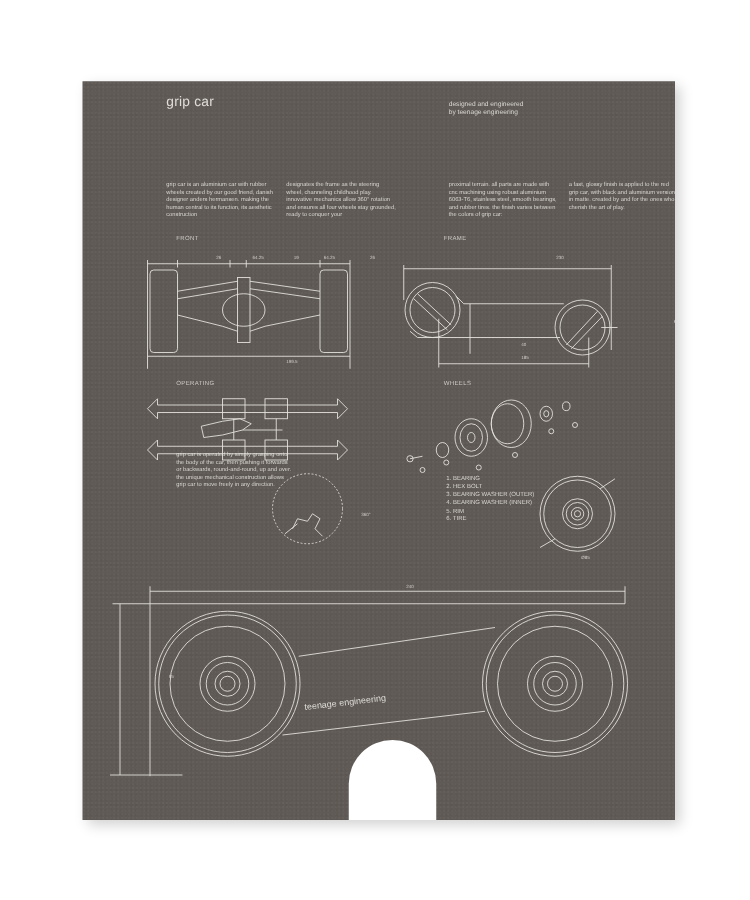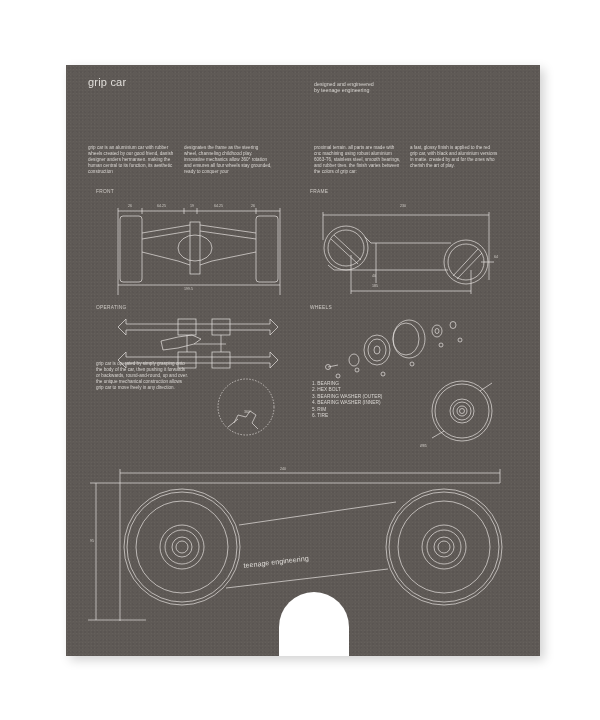--- a/index.html
+++ b/index.html
@@ -2,21 +2,21 @@
 <html><head>
 <meta charset="utf-8">
 <style>
   html,body{margin:0;padding:0;}
   body{width:600px;height:720px;background:#ffffff;position:relative;overflow:hidden;font-family:"Liberation Sans",sans-serif;}
   .card{position:absolute;left:66px;top:65px;width:474px;height:591px;background:#5f5a56;box-shadow:4px 4px 10px rgba(0,0,0,0.18);overflow:hidden;}
   .card::before{content:"";position:absolute;inset:0;background:
      radial-gradient(rgba(255,255,255,0.035) 1px,transparent 1px) 0 0/3px 3px,
      radial-gradient(rgba(0,0,0,0.05) 1px,transparent 1px) 1px 1px/4px 4px;pointer-events:none;}
   .notch{position:absolute;left:213px;top:527px;width:70px;height:80px;background:#ffffff;border-radius:35px 35px 0 0;}
-  .txt{position:absolute;color:#d9d6d2;}
+  .txt{position:absolute;color:#d9d6d2;margin-left:45px;}
   .title{left:22px;top:11px;font-size:11px;letter-spacing:0.2px;color:#e0ddd9;}
   .credit{left:248px;top:16px;font-size:5.3px;line-height:6.4px;width:120px;}
   .para{font-size:4.6px;line-height:6px;width:88px;}
   .label{font-size:4.8px;letter-spacing:0.3px;color:#cfcbc6;}
   .dim{font-size:3.6px;color:#cfcbc6;}
   .parts{left:246px;top:316px;font-size:4.8px;line-height:6.4px;}
   .parts div{white-space:nowrap;}
   svg.draw{position:absolute;left:0;top:0;}
   svg.draw *{fill:none;stroke:#e6e3df;stroke-width:0.7;}
   .brand{position:absolute;left:178px;top:496px;font-size:7.2px;color:#dedbd7;transform:rotate(-6.5deg);transform-origin:left bottom;white-space:nowrap;}

